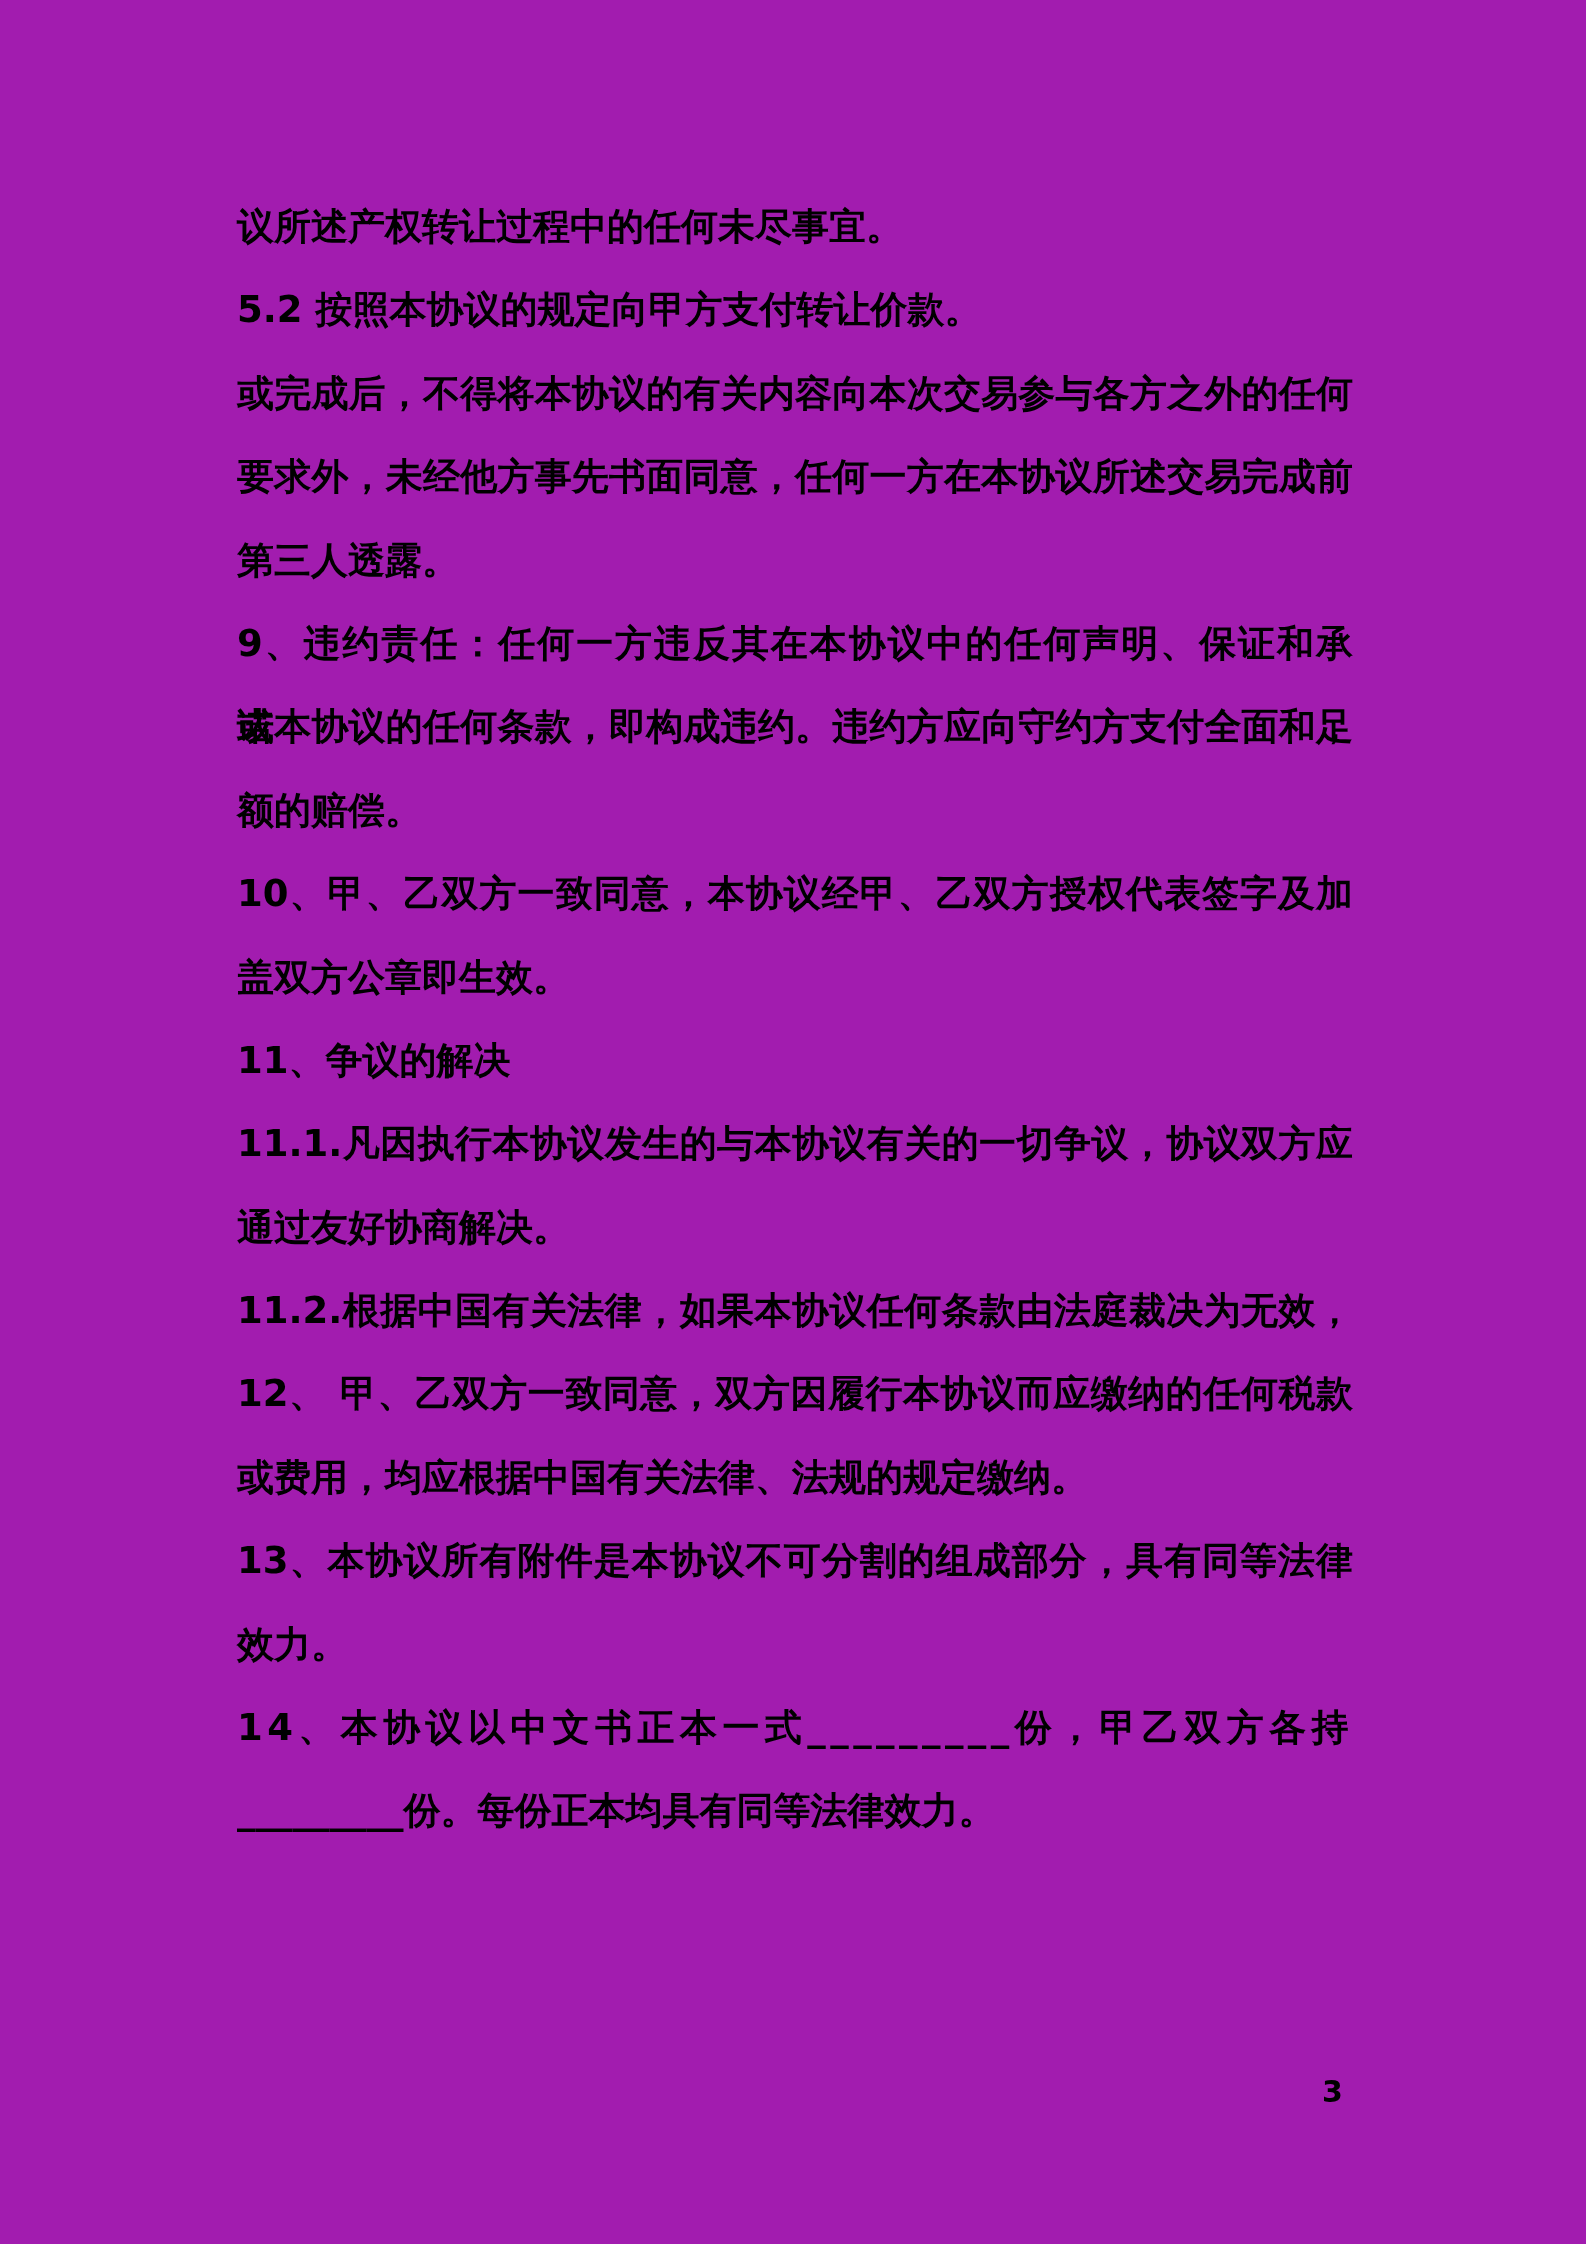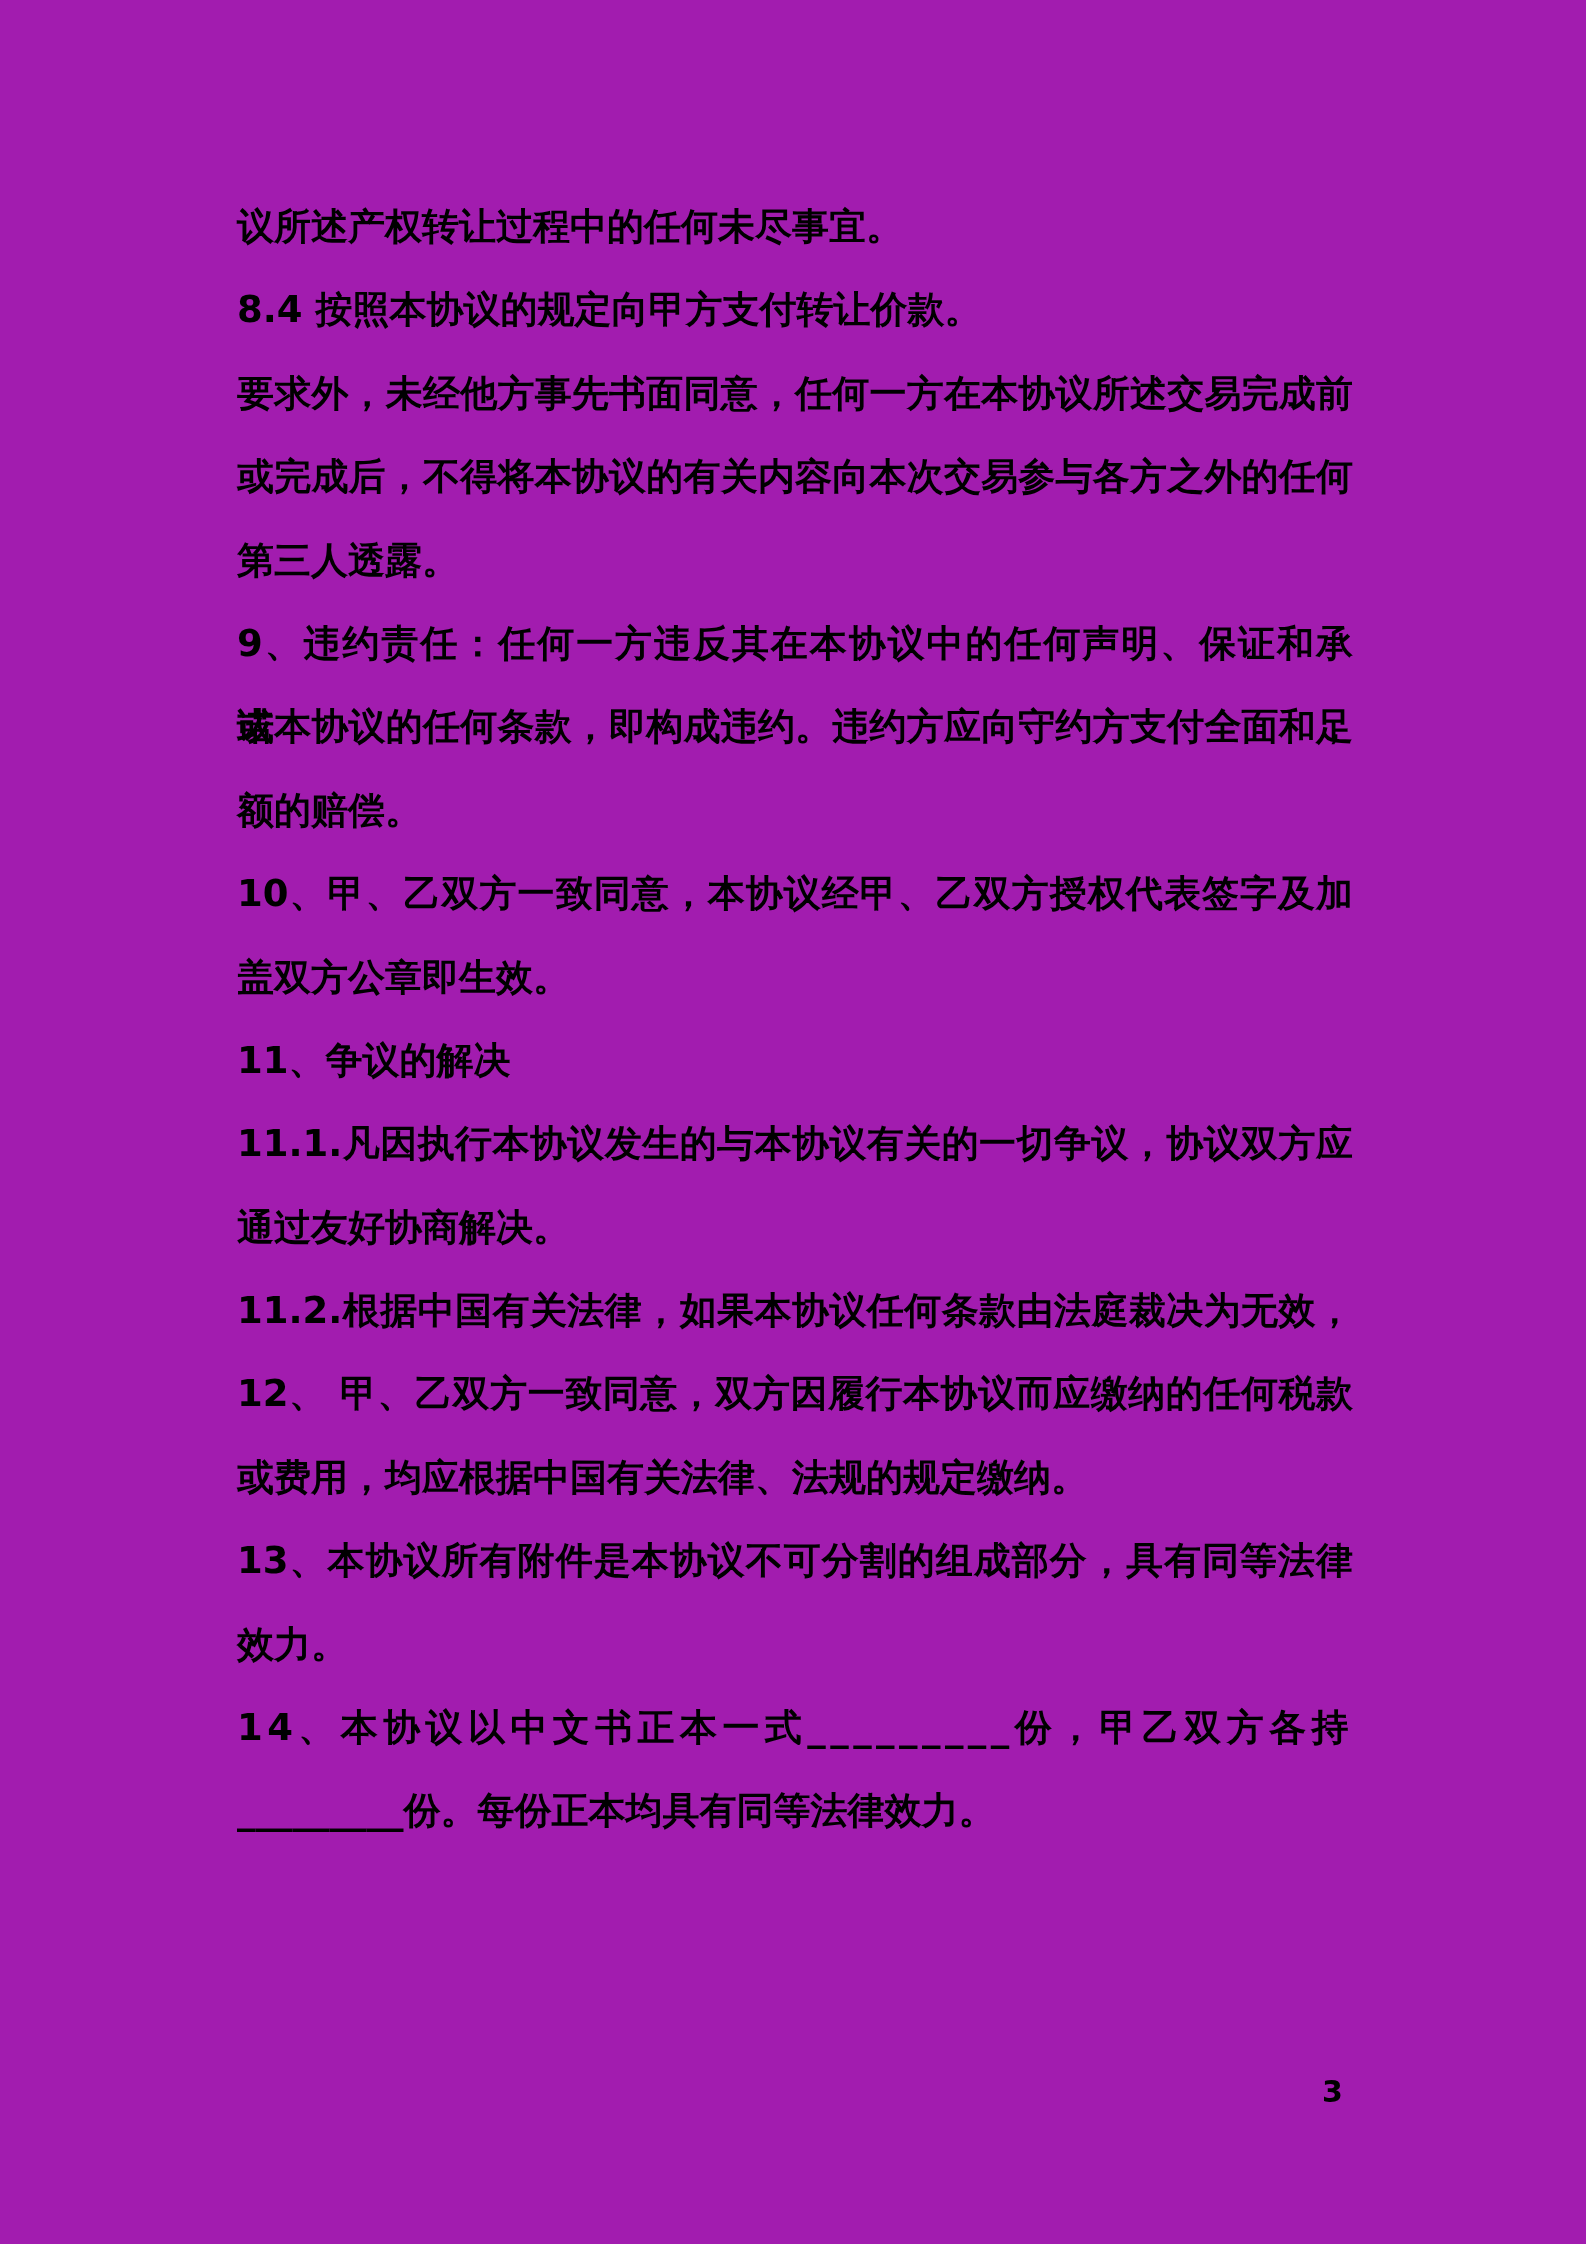--- a/index.html
+++ b/index.html
@@ -53,23 +53,23 @@
     font-weight: 700;
     font-family: "DejaVu Sans", sans-serif;
   }
 </style>
 </head>
 <body>
 
 <div class="page">
   <div class="text-block">
     <div class="line">议所述产权转让过程中的任何未尽事宜。</div>
-    <div class="line">8.4 按照本协议的规定向甲方支付转让价款。</div>
+    <div class="line">5.2 按照本协议的规定向甲方支付转让价款。</div>
+    <div class="line fill">或完成后，不得将本协议的有关内容向本次交易参与各方之外的任何</div>
     <div class="line fill">要求外，未经他方事先书面同意，任何一方在本协议所述交易完成前</div>
-    <div class="line fill">或完成后，不得将本协议的有关内容向本次交易参与各方之外的任何</div>
     <div class="line">第三人透露。</div>
     <div class="line fill">9、违约责任：任何一方违反其在本协议中的任何声明、保证和承诺，</div>
     <div class="line fill">或本协议的任何条款，即构成违约。违约方应向守约方支付全面和足</div>
     <div class="line">额的赔偿。</div>
     <div class="line fill">10、甲、乙双方一致同意，本协议经甲、乙双方授权代表签字及加</div>
     <div class="line">盖双方公章即生效。</div>
     <div class="line">11、争议的解决</div>
     <div class="line fill">11.1.凡因执行本协议发生的与本协议有关的一切争议，协议双方应</div>
     <div class="line">通过友好协商解决。</div>
     <div class="line fill">11.2.根据中国有关法律，如果本协议任何条款由法庭裁决为无效，</div>

